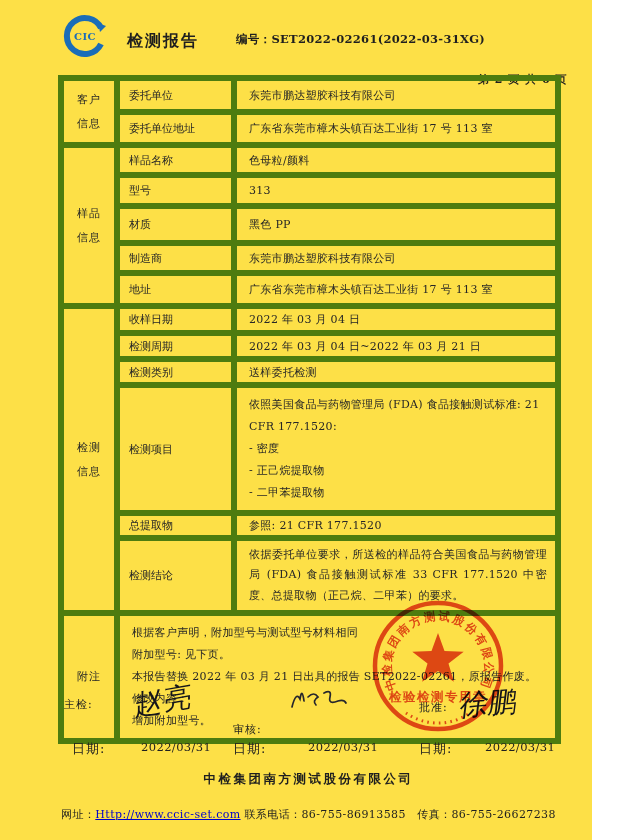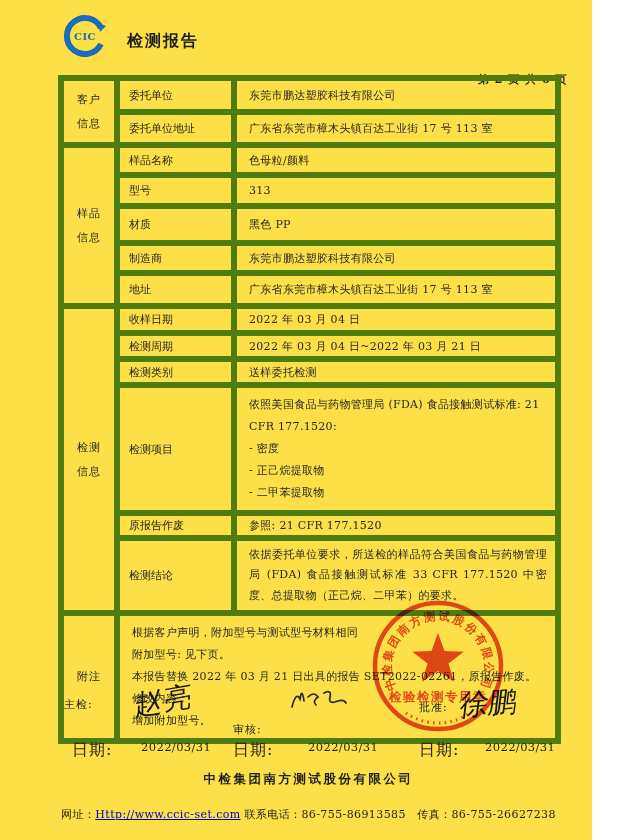--- a/index.html
+++ b/index.html
@@ -24,40 +24,41 @@
   .r27{height:27px}.r26{height:26px}.r96{height:96px}.r25{height:25px}.r45{height:45px}.r107{height:107px}
   
   .stamp{position:absolute;left:368px;top:596px;width:140px;height:140px;z-index:6;
          pointer-events:none;mix-blend-mode:multiply;opacity:.92;}
   
   .sig-lab{position:absolute;font-size:11px;letter-spacing:1px;z-index:2;}
   .hand{position:absolute;z-index:3;color:#15151a;white-space:nowrap;}
   .hand1{left:134px;top:682px;font-size:28px;transform:rotate(-10deg) skewX(-10deg);letter-spacing:2px;}
   .hand3{left:460px;top:684px;font-size:29px;transform:rotate(-5deg) skewX(-12deg);letter-spacing:-1px;}
   .scrawl{position:absolute;left:284px;top:683px;z-index:3;}
-  .date-lab{position:absolute;top:740px;font-size:16px;letter-spacing:1px;}
+  .date-lab{position:absolute;top:740px;font-size:13px;letter-spacing:1px;}
   .date-val{position:absolute;top:740px;font-size:11.5px;letter-spacing:.4px;}
   
   .ft{position:absolute;left:0;width:617px;text-align:center;}
   .ft-co{top:771px;font-size:12.5px;font-weight:bold;letter-spacing:2.5px;}
   .ft-l1{top:791px;font-size:11px;letter-spacing:.4px;}
   .ft-l2{top:807px;font-size:11px;letter-spacing:.4px;}
   .ft-l2 a{color:#0000cc;text-decoration:underline;}
 </style>
 </head>
 <body>
 
 <div class="page">
 
   <svg class="hdr-logo" viewBox="0 0 50 44">
     <path d="M41 14 A18 18 0 1 0 41 30" fill="none" stroke="#1a6db8" stroke-width="6"></path>
     <path d="M38 9 l8 3 -6 6 z" fill="#1a6db8"></path>
     <text x="25" y="26" font-size="10" font-weight="bold" fill="#1a6db8" text-anchor="middle" font-family="'DejaVu Serif',serif" letter-spacing="0.5">CIC</text>
   </svg>
   <div class="hdr-title">检测报告</div>
+  <div class="hdr-no">编号：SET2022-02261(2022-03-31XG)</div>
   <div class="hdr-page">第 2 页 共 6 页</div>
 
   <table class="rpt">
 
     <tbody>
         <tr class="r34">
       <td class="sec" rowspan="2">
         <span>客户</span><br>
         <span>信息</span>
       </td>
@@ -113,21 +114,21 @@
     <tr class="r96">
       <td class="lab">检测项目</td>
       <td class="val multi">
         <div>依照美国食品与药物管理局 (FDA) 食品接触测试标准: 21 CFR 177.1520:</div>
         <div>- 密度</div>
         <div>- 正己烷提取物</div>
         <div>- 二甲苯提取物</div>
       </td>
     </tr>
     <tr class="r25">
-      <td class="lab">原报告作废</td>
+      <td class="lab">总提取物</td>
       <td class="val">参照: 21 CFR 177.1520</td>
     </tr>
     <tr class="r45">
       <td class="lab">检测结论</td>
       <td class="val para">依据委托单位要求，所送检的样品符合美国食品与药物管理局 (FDA) 食品接触测试标准 33 CFR 177.1520 中密度、总提取物（正己烷、二甲苯）的要求。</td>
     </tr>
 
     <tr class="r107">
       <td class="sec">
         <span>附注</span>

